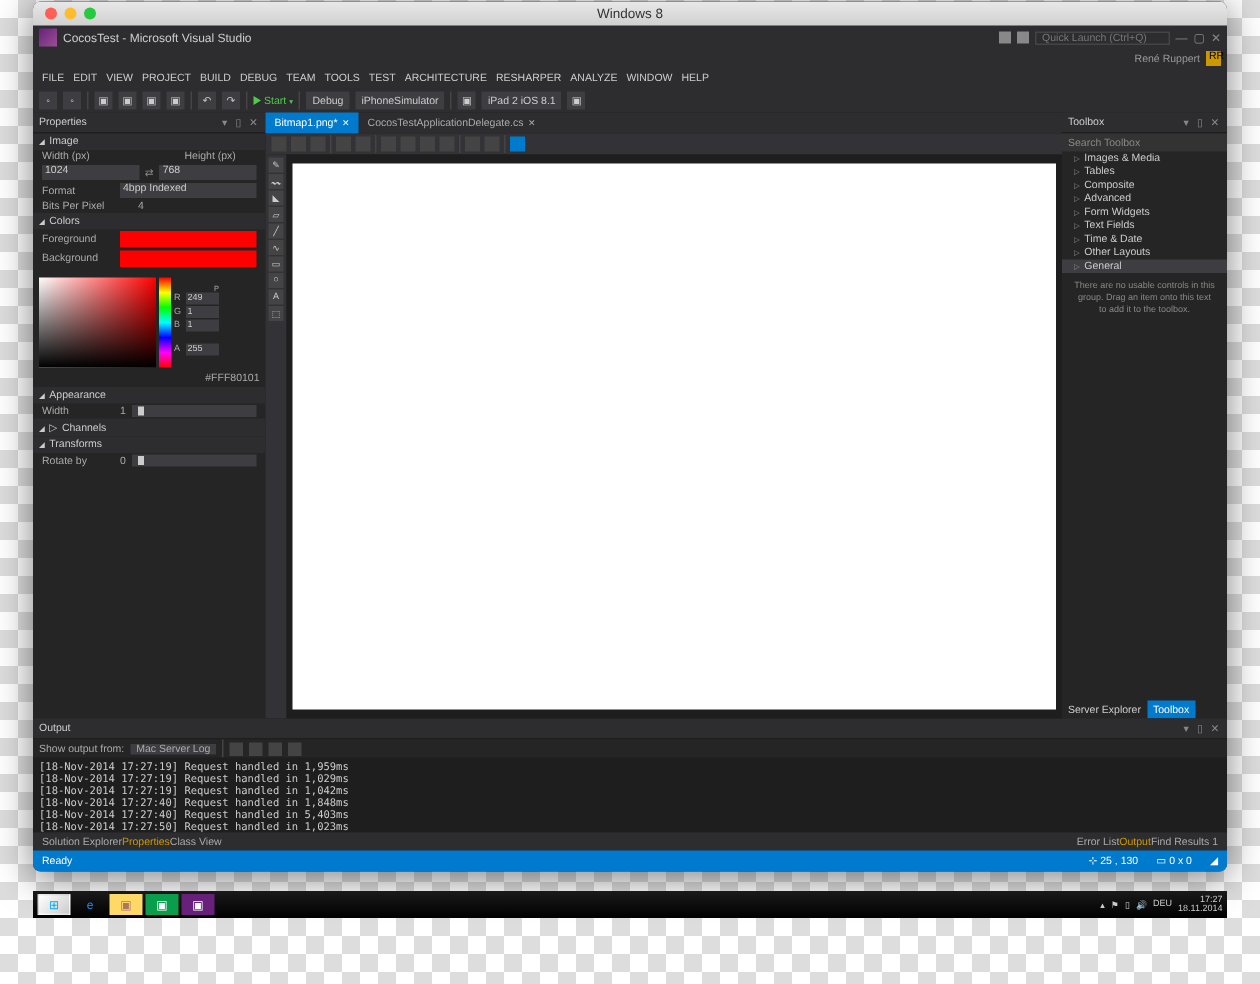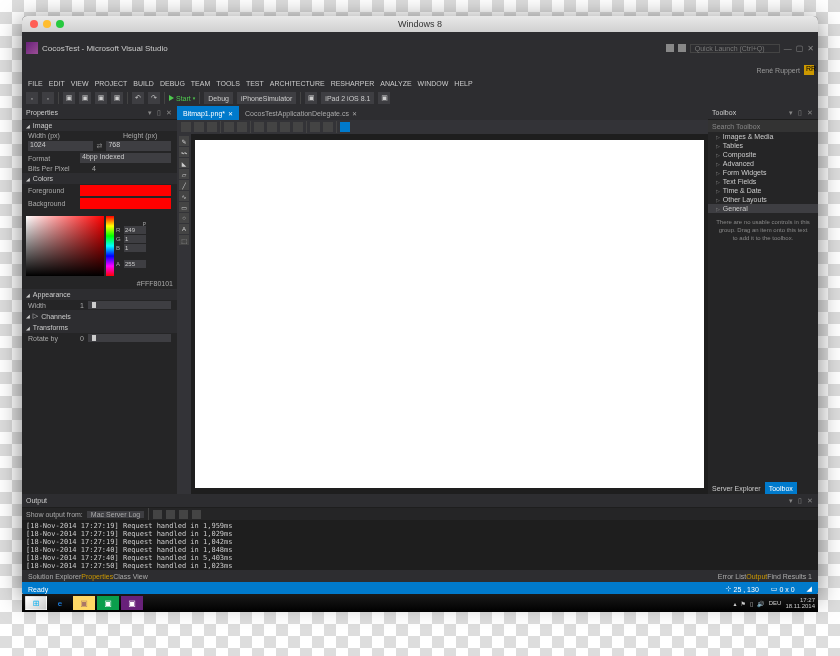--- a/index.html
+++ b/index.html
@@ -1,22 +1,22 @@
 <!DOCTYPE html>
 <html><head>
 <meta charset="utf-8">
 <style>
 * { margin: 0; padding: 0; box-sizing: border-box; font-family: "Segoe UI", Arial, sans-serif; }
 body { width: 840px; height: 656px; background: repeating-conic-gradient(#ddd 0 25%, #fff 0 50%) 0 0/24px 24px; position: relative; }
-.mac-window { position: absolute; left: 22px; top: 16px; width: 796px; height: 580px; background: #2d2d30; border-radius: 5px; box-shadow: 0 4px 24px rgba(0,0,0,0.5); overflow: hidden; display: flex; flex-direction: column; }
+.mac-window { position: absolute; left: 22px; top: 1px; width: 796px; height: 580px; background: #2d2d30; border-radius: 5px; box-shadow: 0 4px 24px rgba(0,0,0,0.5); overflow: hidden; display: flex; flex-direction: column; }
 .mac-titlebar { height: 16px; background: linear-gradient(#e8e8e8,#d0d0d0); display: flex; align-items: center; padding: 0 8px; position: relative; }
 .mac-dots { display: flex; gap: 5px; }
 .mac-dot { width: 8px; height: 8px; border-radius: 50%; }
 .mac-title { position: absolute; left: 50%; transform: translateX(-50%); font-size: 9px; color: #333; }
-.vs-titlebar { height: 16px; background: #2d2d30; display: flex; align-items: center; padding: 16px 4px; font-size: 8px; color: #ccc; }
+.vs-titlebar { height: 16px; background: #2d2d30; display: flex; align-items: center; padding: 0 4px; font-size: 8px; color: #ccc; }
 .vs-logo { width: 12px; height: 12px; background: linear-gradient(135deg,#68217a,#9b4f96); margin-right: 4px; }
 .vs-title { flex: 1; }
 .ql { display: flex; align-items: center; gap: 4px; color: #888; }
 .ql-box { border: 1px solid #444; padding: 0 4px; font-size: 7px; color: #777; width: 90px; }
 .ql-ic { width: 8px; height: 8px; background: #888; }
 .yellow-badge { background: #cc9800; color: #000; padding: 0 2px; font-size: 7px; }
 .user-row { height: 12px; background: #2d2d30; display: flex; justify-content: flex-end; align-items: center; padding: 0 4px; font-size: 7px; color: #999; gap: 4px; }
 .avatar { width: 10px; height: 10px; background: #cc9800; }
 .menubar { height: 14px; background: #2d2d30; display: flex; align-items: center; gap: 6px; padding: 0 6px; font-size: 7px; color: #ccc; }
 .menubar span { cursor: default; }

